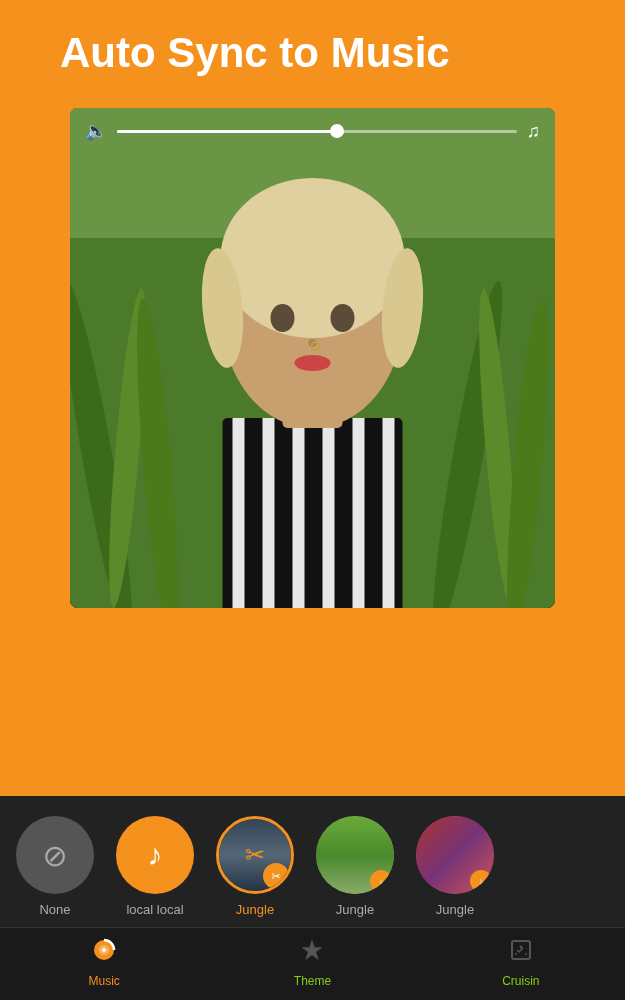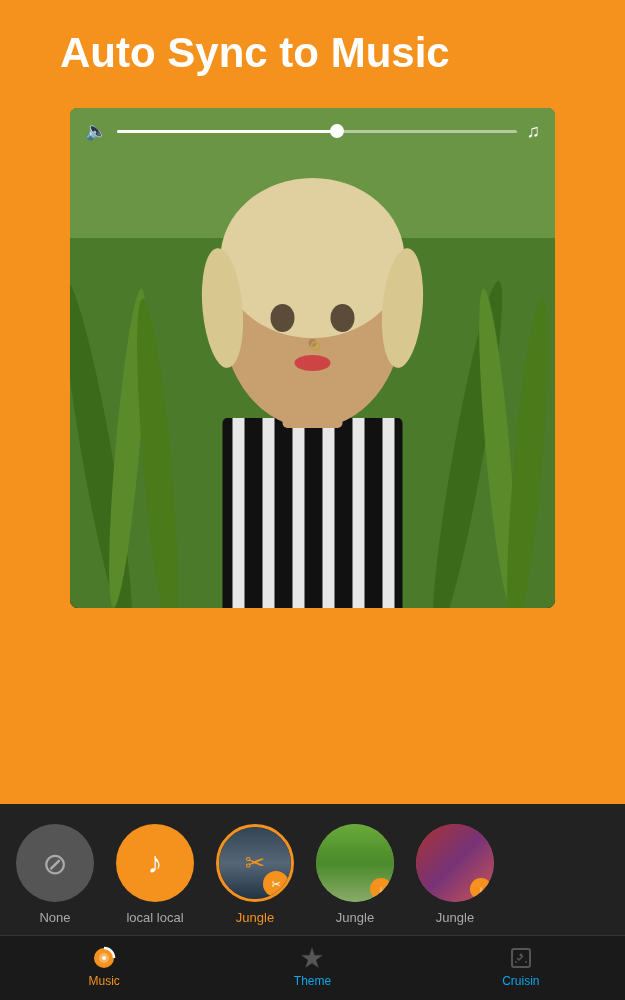--- a/index.html
+++ b/index.html
@@ -193,27 +193,27 @@
       background: #1a1a1a;
       border-top: 1px solid #333;
     }
 
     .nav-item {
       flex: 1;
       display: flex;
       flex-direction: column;
       align-items: center;
       padding: 10px 0 12px;
-      gap: 4px;
+      gap: 12px;
       cursor: pointer;
     }
 
     .nav-label {
       font-size: 12px;
-      color: #0ea5e9;
+      color: #84cc16;
     }
 
     .nav-label.active {
       color: #F5921E;
     }
 
     
     .icon-svg {
       width: 24px;
       height: 24px;

